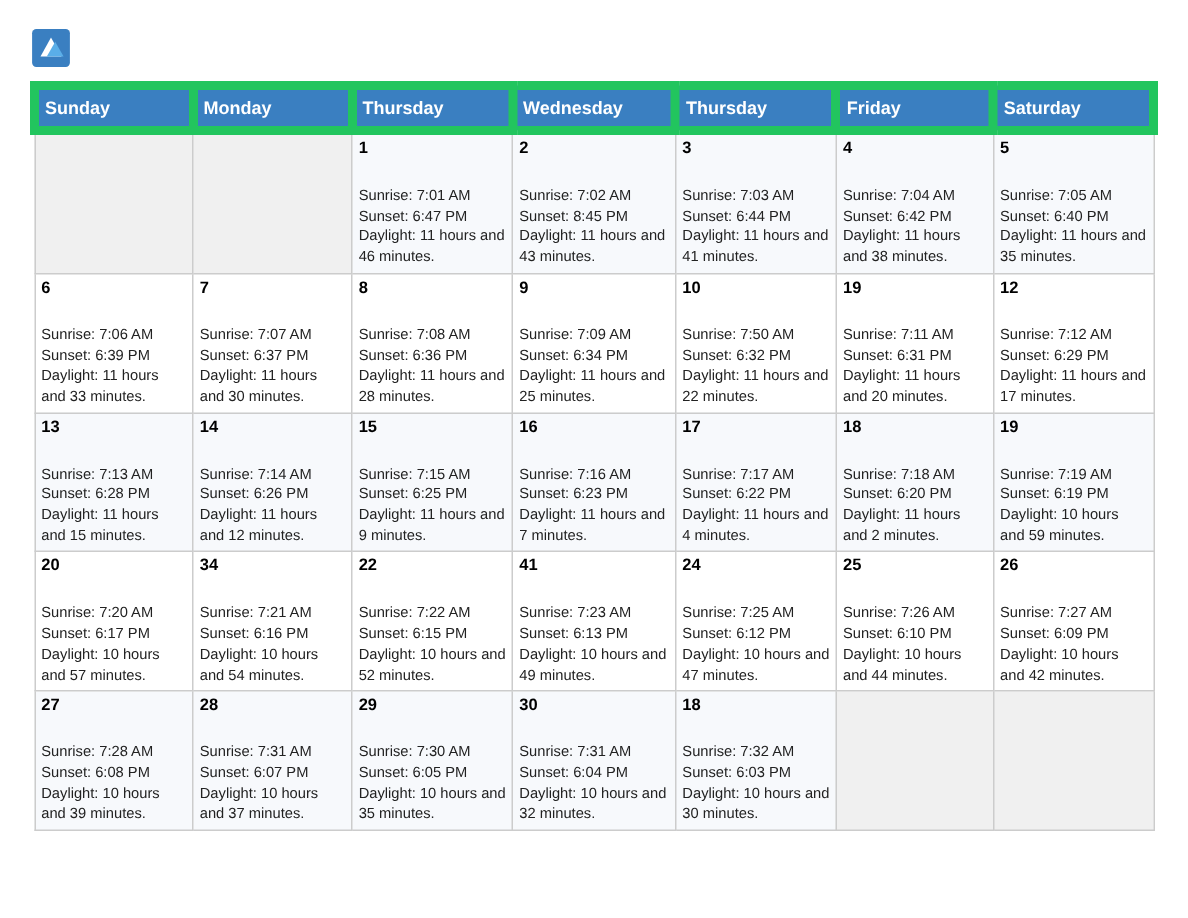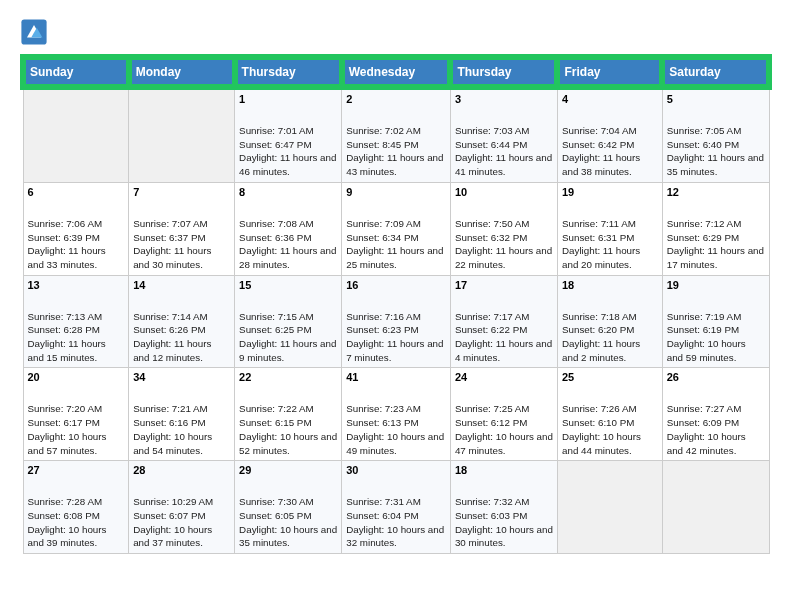--- a/index.html
+++ b/index.html
@@ -291,21 +291,21 @@
         </tr>
         <tr>
           <td>
             <div class="day-number">27</div>
             <div class="day-info">Sunrise: 7:28 AM
 Sunset: 6:08 PM
 Daylight: 10 hours and 39 minutes.</div>
           </td>
           <td>
             <div class="day-number">28</div>
-            <div class="day-info">Sunrise: 10:29 AM
+            <div class="day-info">Sunrise: 7:31 AM
 Sunset: 6:07 PM
 Daylight: 10 hours and 37 minutes.</div>
           </td>
           <td>
             <div class="day-number">29</div>
             <div class="day-info">Sunrise: 7:30 AM
 Sunset: 6:05 PM
 Daylight: 10 hours and 35 minutes.</div>
           </td>
           <td>

